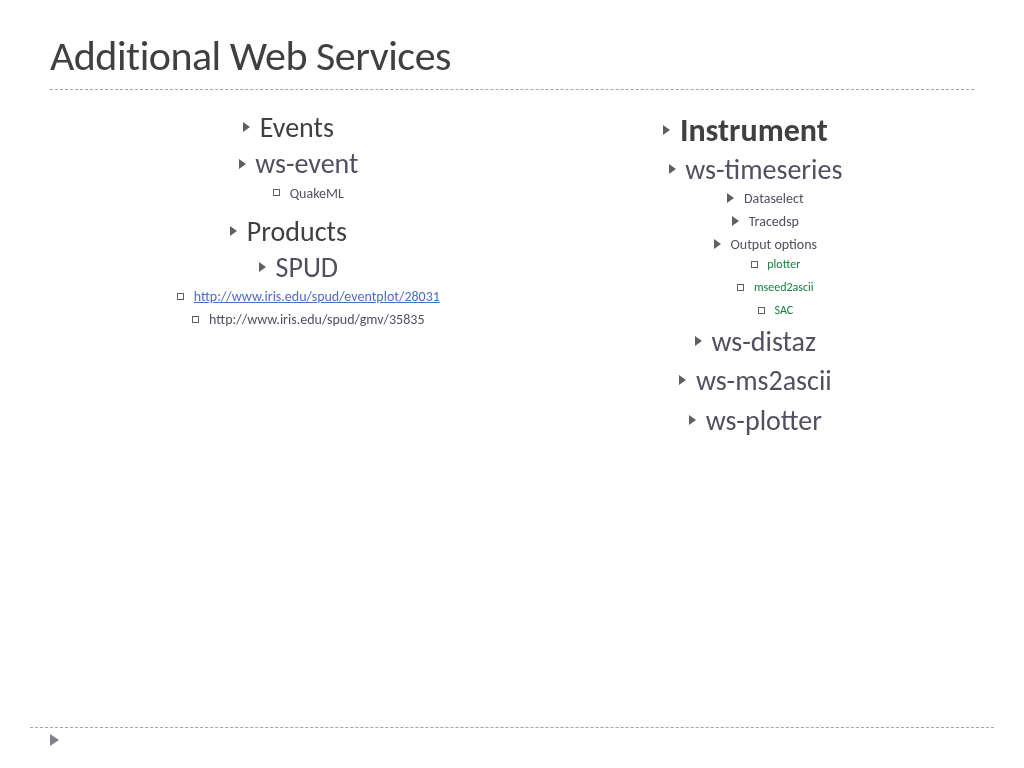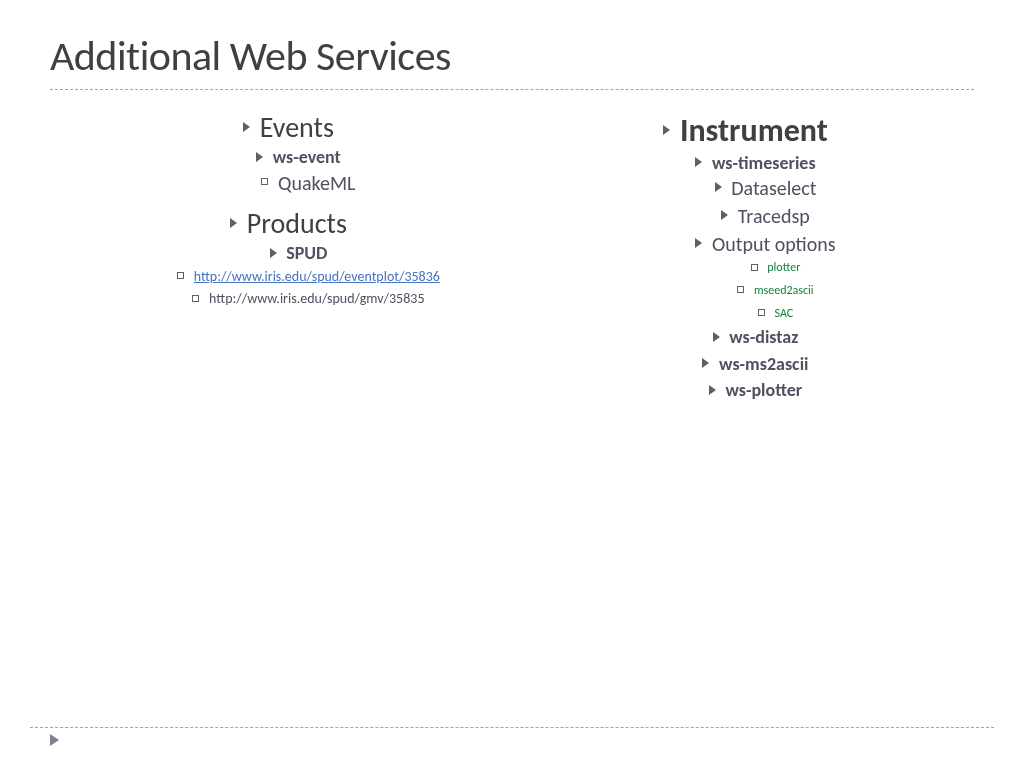--- a/index.html
+++ b/index.html
@@ -113,28 +113,28 @@
     }
 
     .item-text-l1 {
       font-size: 28px;
       font-weight: 400;
       color: #404040;
       vertical-align: middle;
     }
 
     .item-text-l2 {
-      font-size: 18px;
-      font-weight: 700;
+      font-size: 28px;
+      font-weight: 400;
       color: #505060;
       vertical-align: middle;
     }
 
     .item-text-l3 {
-      font-size: 20px;
+      font-size: 14px;
       font-weight: 400;
       color: #505060;
       vertical-align: middle;
     }
 
     .item-text-l4 {
       font-size: 12px;
       font-weight: 400;
       color: #15803d;
       vertical-align: middle;
@@ -207,21 +207,21 @@
         <li style="margin-top:10px">
           <span class="arrow"></span>
           <span class="item-text-l1">Products</span>
           <ul class="level2">
             <li>
               <span class="arrow"></span>
               <span class="item-text-l2">SPUD</span>
               <ul class="level3">
                 <li>
                   <span class="square"></span>
-                  <a href="#" class="link-text">http://www.iris.edu/spud/eventplot/35836</a>
+                  <a href="#" class="link-text">http://www.iris.edu/spud/eventplot/28031</a>
                 </li>
                 <li>
                   <span class="square"></span>
                   <span class="plain-text">http://www.iris.edu/spud/gmv/35835</span>
                 </li>
               </ul>
             </li>
           </ul>
         </li>
 

